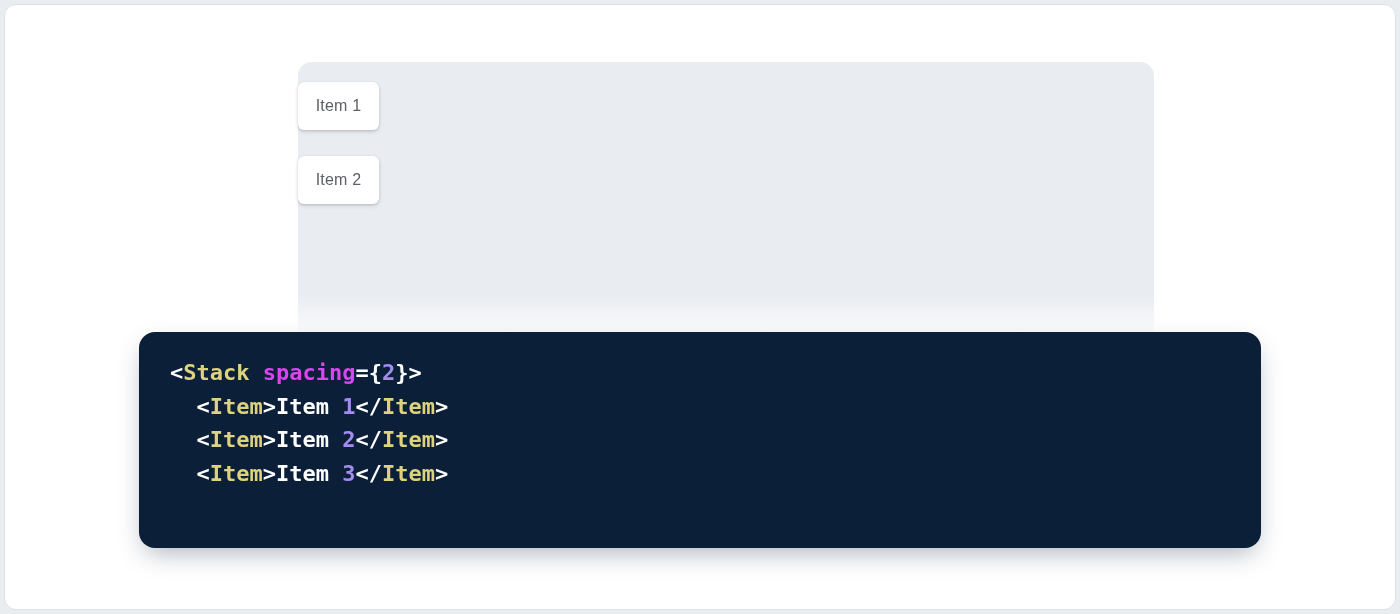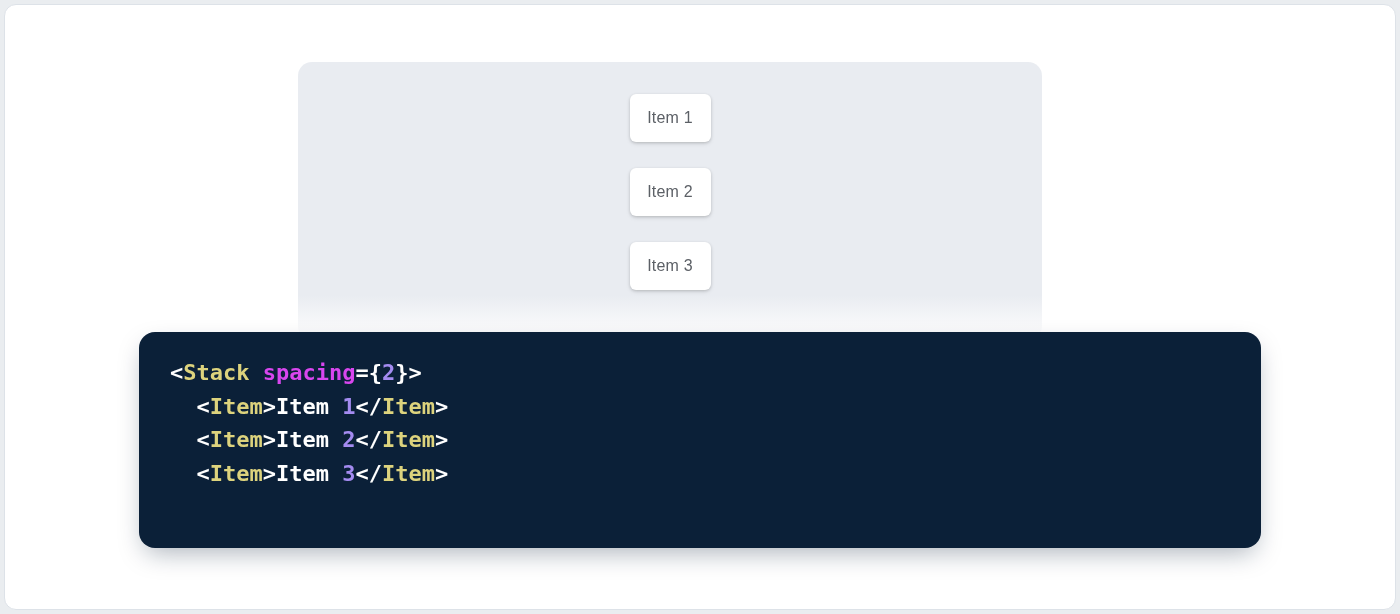--- a/index.html
+++ b/index.html
@@ -21,31 +21,31 @@
     right: 4px;
     bottom: 4px;
     background: #ffffff;
     border: 1px solid #dde2e8;
     border-radius: 12px;
   }
   .demo-panel {
     position: absolute;
     left: 298px;
     top: 62px;
-    width: 744px;
+    width: 856px;
     height: 278px;
     border-radius: 14px;
     background: linear-gradient(180deg,
       #e9ecf1 0%,
       #e9ecf1 84%,
       rgba(233, 236, 241, 0.0) 100%);
     display: flex;
     flex-direction: column;
-    align-items: center;
-    padding-top: 32px;
+    align-items: flex-start;
+    padding-top: 20px;
     box-sizing: border-box;
   }
   .stack-container {
     display: flex;
     flex-direction: column;
     gap: 26px;
   }
   .stack-item-card {
     width: 81px;
     height: 48px;
@@ -89,23 +89,20 @@
   <div class="page-canvas"></div>
 
   <div class="demo-panel">
     <div class="stack-container">
       <div class="stack-item-card">
         <span>Item 1</span>
       </div>
       <div class="stack-item-card">
         <span>Item 2</span>
       </div>
-      <div class="stack-item-card">
-        <span>Item 3</span>
-      </div>
     </div>
   </div>
 
   <div class="code-block">
       <div class="code-line"><span style="color: rgb(255, 255, 255);">&lt;</span><span style="color: rgb(221, 211, 125);">Stack</span><span style="color: rgb(255, 255, 255);"> </span><span style="color: #d946ef;">spacing</span><span style="color: rgb(255, 255, 255);">={</span><span style="color: rgb(164, 139, 240);">2</span><span style="color: rgb(255, 255, 255);">}&gt;</span></div>
       <div class="code-line"><span style="color: rgb(255, 255, 255);">  &lt;</span><span style="color: rgb(221, 211, 125);">Item</span><span style="color: rgb(255, 255, 255);">&gt;</span><span style="color: rgb(255, 255, 255);">Item </span><span style="color: rgb(164, 139, 240);">1</span><span style="color: rgb(255, 255, 255);">&lt;/</span><span style="color: rgb(221, 211, 125);">Item</span><span style="color: rgb(255, 255, 255);">&gt;</span></div>
       <div class="code-line"><span style="color: rgb(255, 255, 255);">  &lt;</span><span style="color: rgb(221, 211, 125);">Item</span><span style="color: rgb(255, 255, 255);">&gt;</span><span style="color: rgb(255, 255, 255);">Item </span><span style="color: rgb(164, 139, 240);">2</span><span style="color: rgb(255, 255, 255);">&lt;/</span><span style="color: rgb(221, 211, 125);">Item</span><span style="color: rgb(255, 255, 255);">&gt;</span></div>
       <div class="code-line"><span style="color: rgb(255, 255, 255);">  &lt;</span><span style="color: rgb(221, 211, 125);">Item</span><span style="color: rgb(255, 255, 255);">&gt;</span><span style="color: rgb(255, 255, 255);">Item </span><span style="color: rgb(164, 139, 240);">3</span><span style="color: rgb(255, 255, 255);">&lt;/</span><span style="color: rgb(221, 211, 125);">Item</span><span style="color: rgb(255, 255, 255);">&gt;</span></div>
     </div>
 

